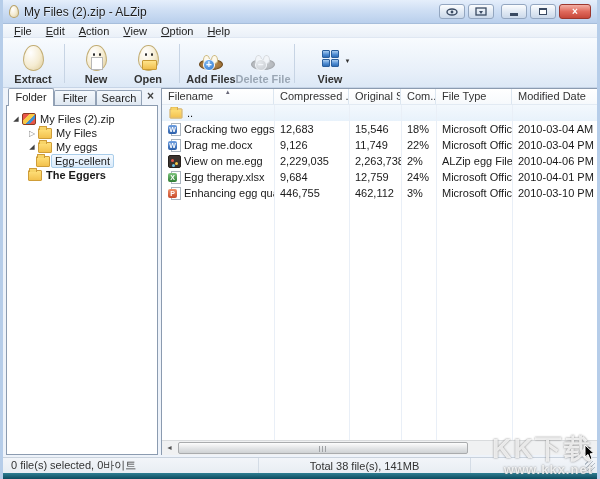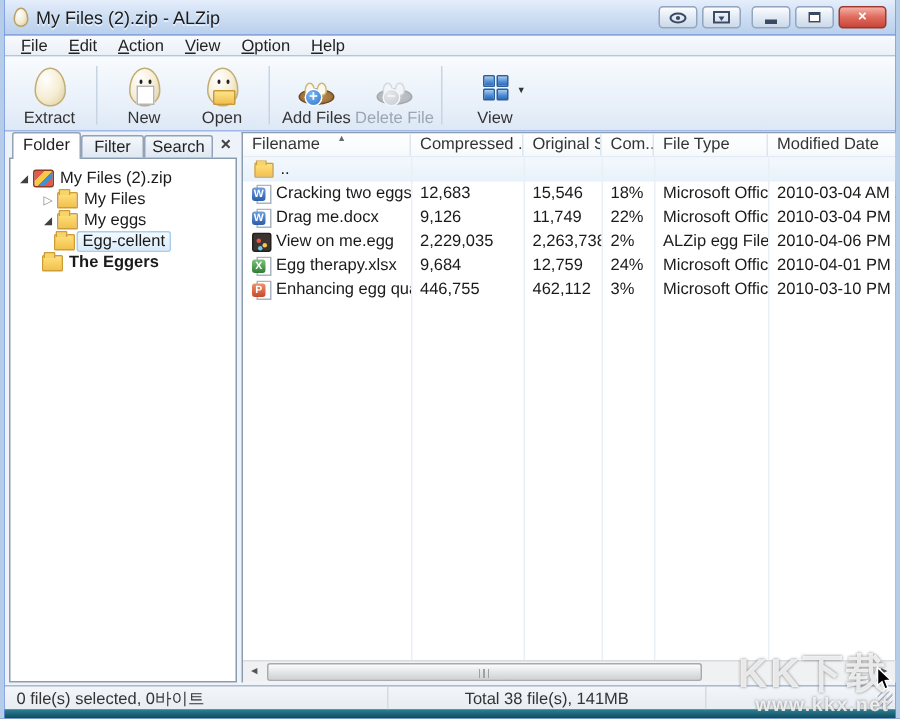--- a/index.html
+++ b/index.html
@@ -26,21 +26,21 @@
   #menubar{position:absolute;left:0;top:24px;right:0;height:14px;background:linear-gradient(#f7fafd,#eaf0f8);
     display:flex;align-items:center;padding-left:4px;border-bottom:1px solid #dfe7f2;}
   .menu-item{display:inline-block;font-size:11px;color:#222;padding:0 7px;}
   .menu-item::first-letter{text-decoration:underline;}
   
   #toolbar{position:absolute;left:0;top:38px;right:0;height:50px;
     background:linear-gradient(#f8fbfe,#e7eff9 70%,#dce8f6);border-bottom:1px solid #c6d4e6;
     display:flex;align-items:stretch;padding:2px 0 0 4px;}
   .tb-btn{width:52px;display:flex;flex-direction:column;align-items:center;justify-content:flex-start;
     padding-top:3px;border:1px solid transparent;border-radius:3px;position:relative;}
-  .tb-btn .cap{font-size:11px;color:#333;margin-top:2px;white-space:nowrap;}
+  .tb-btn .cap{font-size:11px;color:#333;margin-top:2px;white-space:nowrap;font-weight:bold;}
   .tb-btn.disabled .cap{color:#9aa6b4;}
   .tb-btn.disabled .ico{filter:grayscale(1);opacity:.45;}
   .tb-sep{width:1px;background:#c7d4e4;margin:4px 5px;}
   .ico{height:27px;display:flex;align-items:flex-end;justify-content:center;position:relative;}
   .egg{width:21px;height:26px;background:radial-gradient(ellipse at 35% 28%,#ffffff,#f5ecd2 55%,#dcc995);
     border:1px solid #c2ad74;border-radius:50% 50% 50% 50%/60% 60% 42% 42%;position:relative;}
   .egg .eye{position:absolute;top:7px;width:2px;height:3px;background:#222;border-radius:50%;}
   .egg .eye.l{left:6px;} .egg .eye.r{left:12px;}
   .paper{position:absolute;left:4px;bottom:0px;width:12px;height:13px;background:#fff;border:1px solid #b7b7b7;}
   .foldr{position:absolute;left:3px;bottom:0px;width:15px;height:10px;background:linear-gradient(#ffe48a,#f0bf4e);

